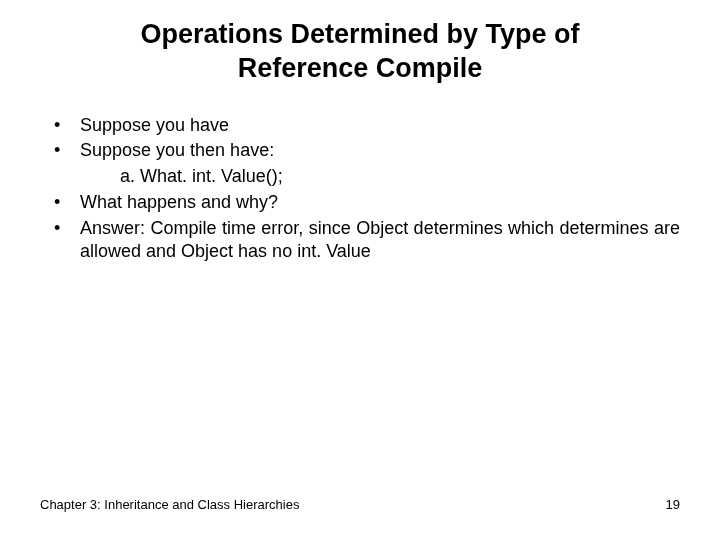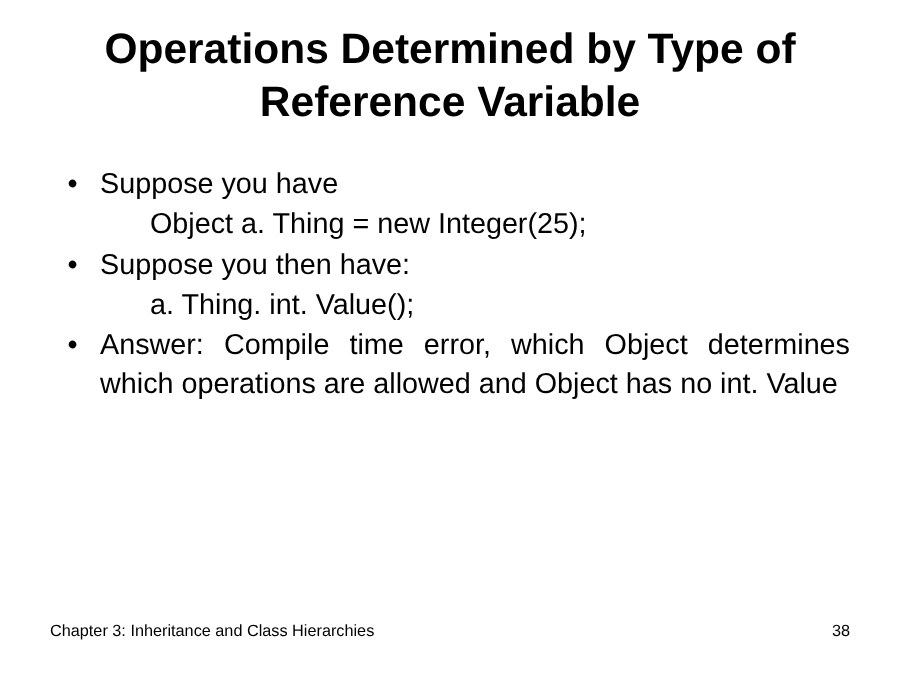--- a/index.html
+++ b/index.html
@@ -1,48 +1,48 @@
 <!DOCTYPE html>
 <html><head>
 <meta charset="utf-8">
 <style>
   * { margin: 0; padding: 0; box-sizing: border-box; }
   html, body { width: 720px; height: 540px; background: #fff; font-family: Arial, Helvetica, sans-serif; color: #000; }
   .slide { width: 720px; height: 540px; position: relative; padding: 18px 40px 0 40px; }
-  .title { font-size: 34px; text-align: center; margin: 0 auto 28px auto; line-height: 1.25; max-width: 560px; }
-  .content { font-size: 23px; line-height: 1.32; }
+  .title { font-size: 27px; text-align: center; margin: 0 auto 28px auto; line-height: 1.25; max-width: 560px; }
+  .content { font-size: 18px; line-height: 1.32; }
   ul.bullets { list-style: none; padding-left: 0; }
   ul.bullets > li { position: relative; padding-left: 40px; margin-bottom: 2px; }
   ul.bullets > li::before { content: "•"; position: absolute; left: 14px; top: 0; }
   .indent { padding-left: 80px; margin-bottom: 2px; }
   .justify { text-align: justify; }
   .footer { position: absolute; bottom: 28px; left: 40px; right: 40px; display: flex; justify-content: space-between; font-size: 13px; }
 </style>
 </head>
 <body>
 
 <div class="slide">
 
   <h1 class="title">
     <span>Operations Determined by Type of</span><br>
-    <span>Reference Variable</span>
+    <span>Reference Compile</span>
   </h1>
 
   <div class="content">
     <ul class="bullets">
       <li><span>Suppose you have</span></li>
     </ul>
-    <div class="indent">Object a. Thing = new Integer(25);</div>
     <ul class="bullets">
       <li><span>Suppose you then have:</span></li>
     </ul>
-    <div class="indent">a. Thing. int. Value();</div>
+    <div class="indent">a. What. int. Value();</div>
     <ul class="bullets">
-      <li class="justify"><span>Answer: Compile time error, which Object determines which operations are allowed and Object has no int. Value</span></li>
+      <li><span>What happens and why?</span></li>
+      <li class="justify"><span>Answer: Compile time error, since Object determines which determines are allowed and Object has no int. Value</span></li>
     </ul>
   </div>
 
   <div class="footer">
     <span>Chapter 3: Inheritance and Class Hierarchies</span>
-    <span>38</span>
+    <span>19</span>
   </div>
 
 </div>
 
 </body></html>

